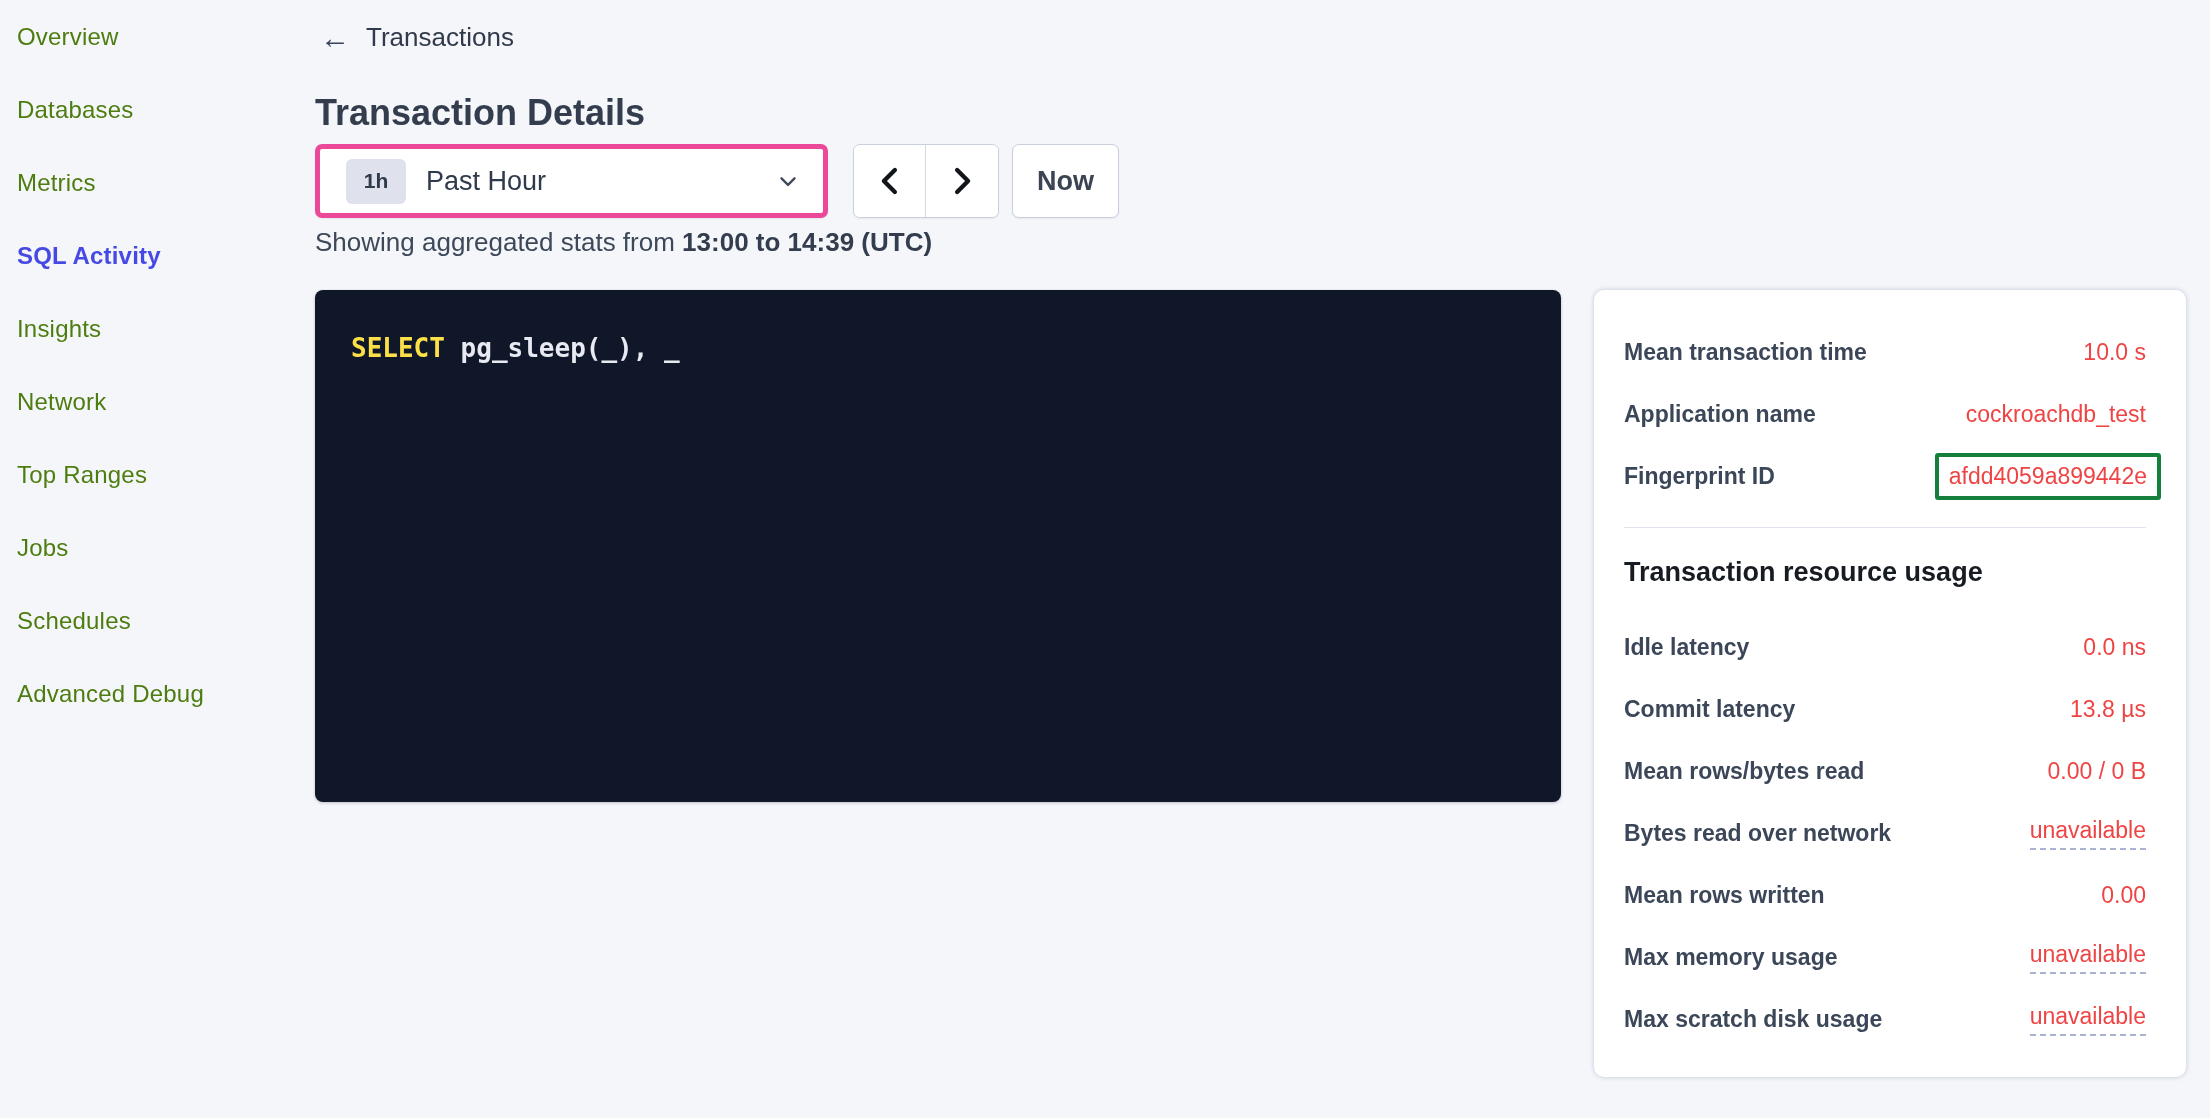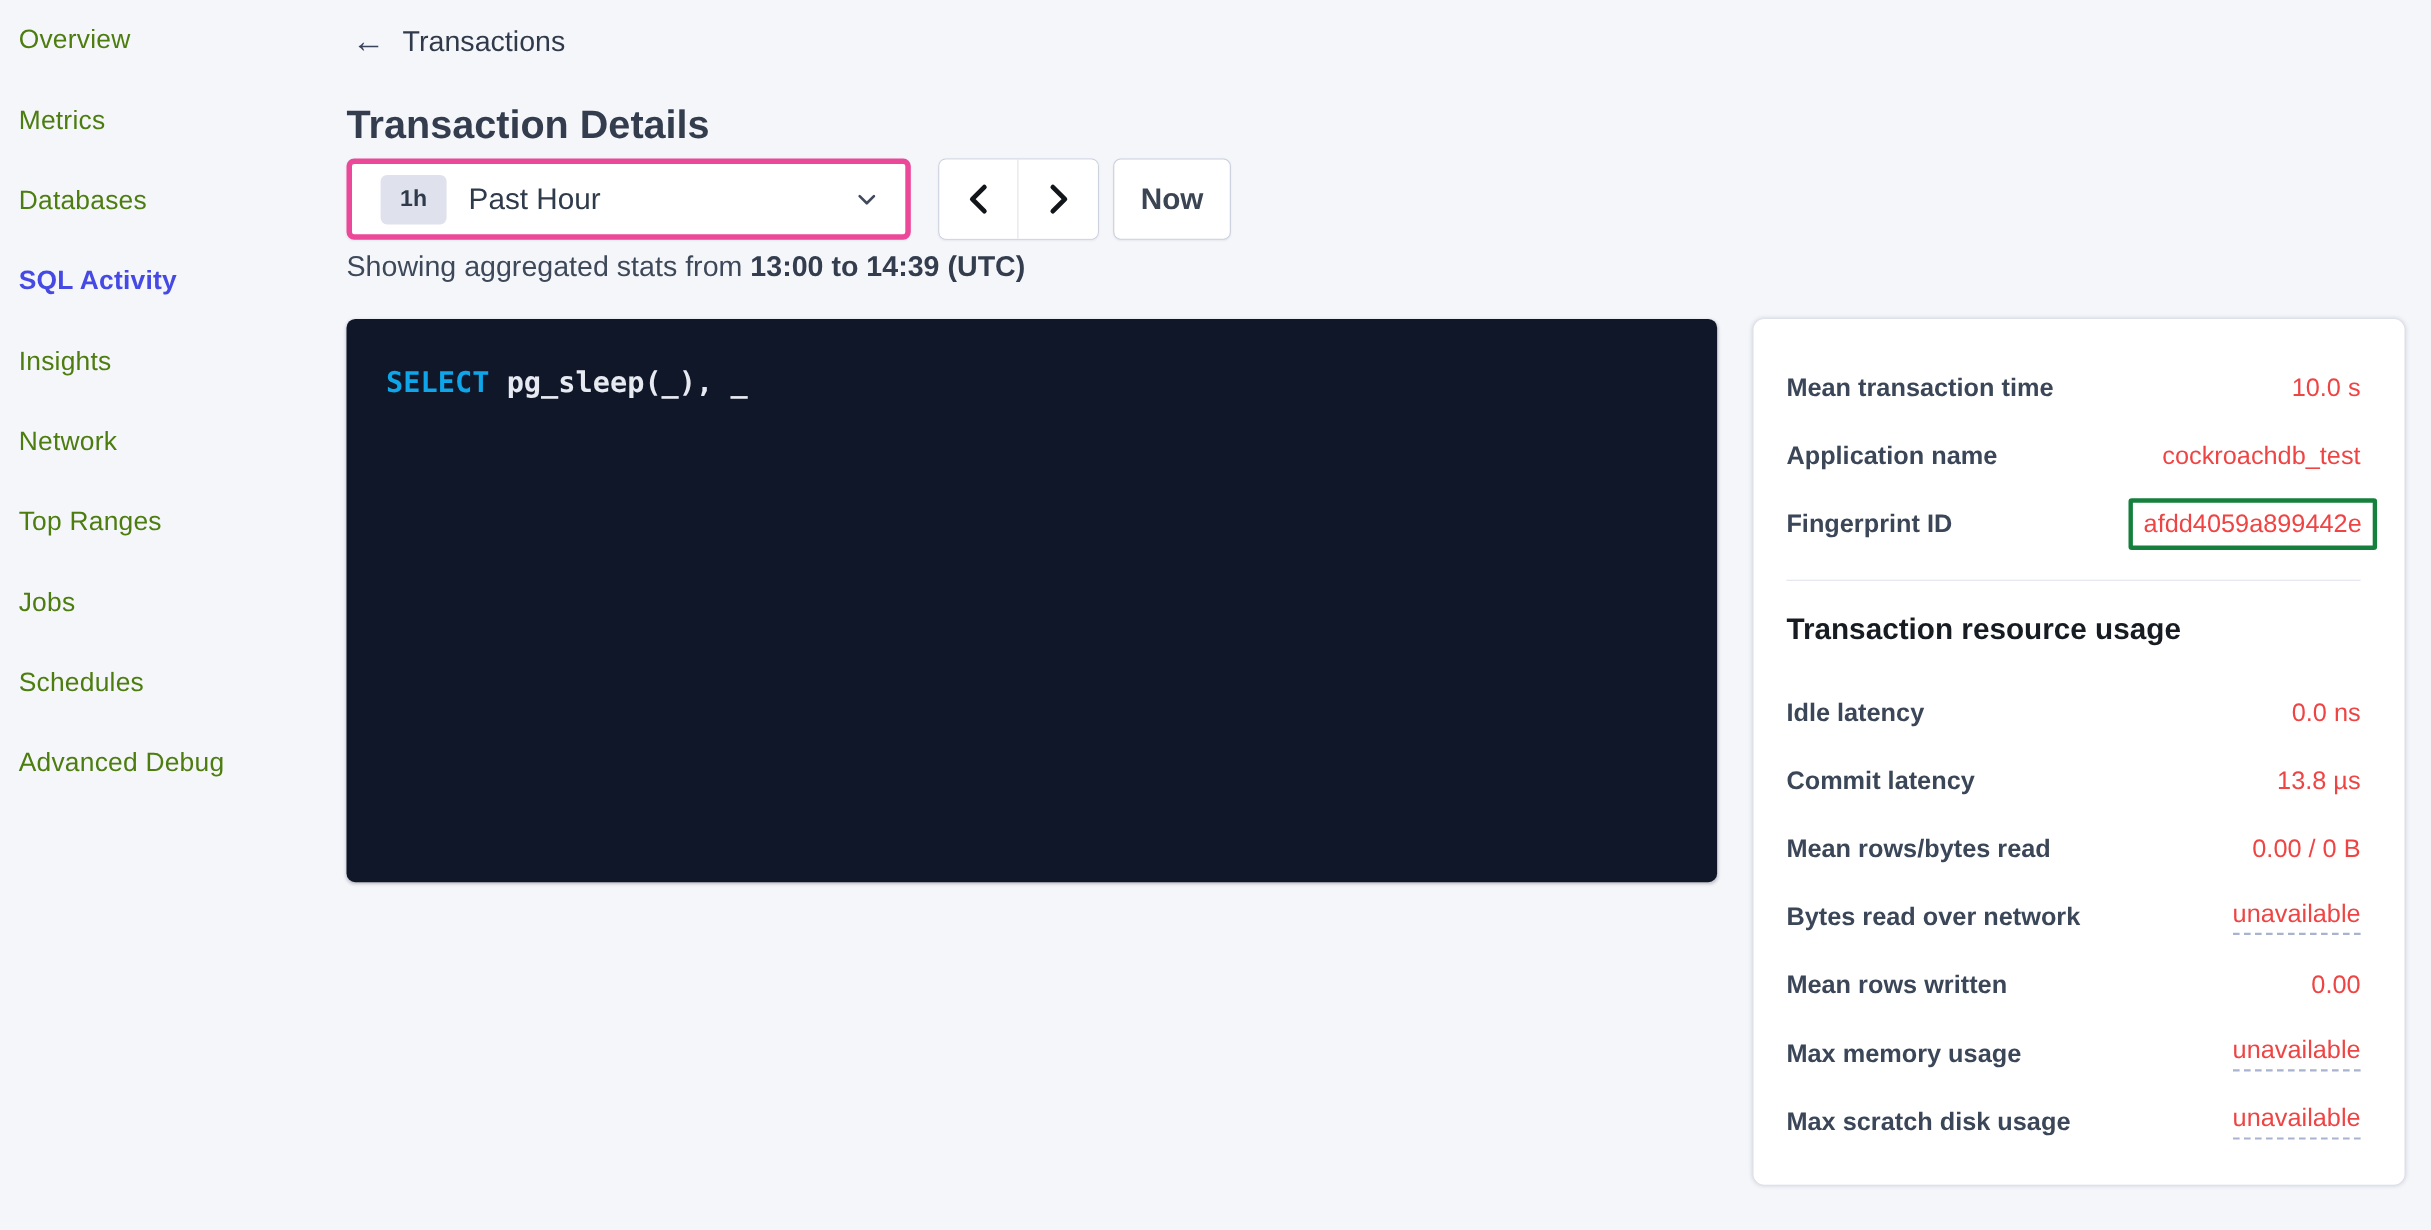--- a/index.html
+++ b/index.html
@@ -93,21 +93,21 @@
     width: 1246px; height: 512px;
     background: #101729; border-radius: 8px;
     padding: 40px 36px;
     box-shadow: 0 1px 3px rgba(20,25,45,0.25);
   }
   .codebox pre {
     font-family: "DejaVu Sans Mono", monospace;
     font-size: 26px; font-weight: 700; line-height: 1.4;
     white-space: pre-wrap;
   }
-  .codebox .kw   { color: #0ea5e9; }
+  .codebox .kw   { color: #fde047; }
   .codebox .code { color: #e8eaf2; }
 
   
   .card {
     position: absolute; left: 1594px; top: 290px;
     width: 592px; height: 787px;
     background: #ffffff; border-radius: 10px;
     box-shadow: 0 0 5px rgba(60,70,100,0.28);
     padding: 31px 40px 0 30px;
   }
@@ -137,22 +137,22 @@
   svg { display: block; }
 </style>
 </head>
 <body>
 
 <div id="app">
 
   <nav class="sidebar">
     <ul>
       <li>Overview</li>
+      <li>Databases</li>
       <li>Metrics</li>
-      <li>Databases</li>
       <li class="active">SQL Activity</li>
       <li>Insights</li>
       <li>Network</li>
       <li>Top Ranges</li>
       <li>Jobs</li>
       <li>Schedules</li>
       <li>Advanced Debug</li>
     </ul>
   </nav>
 

